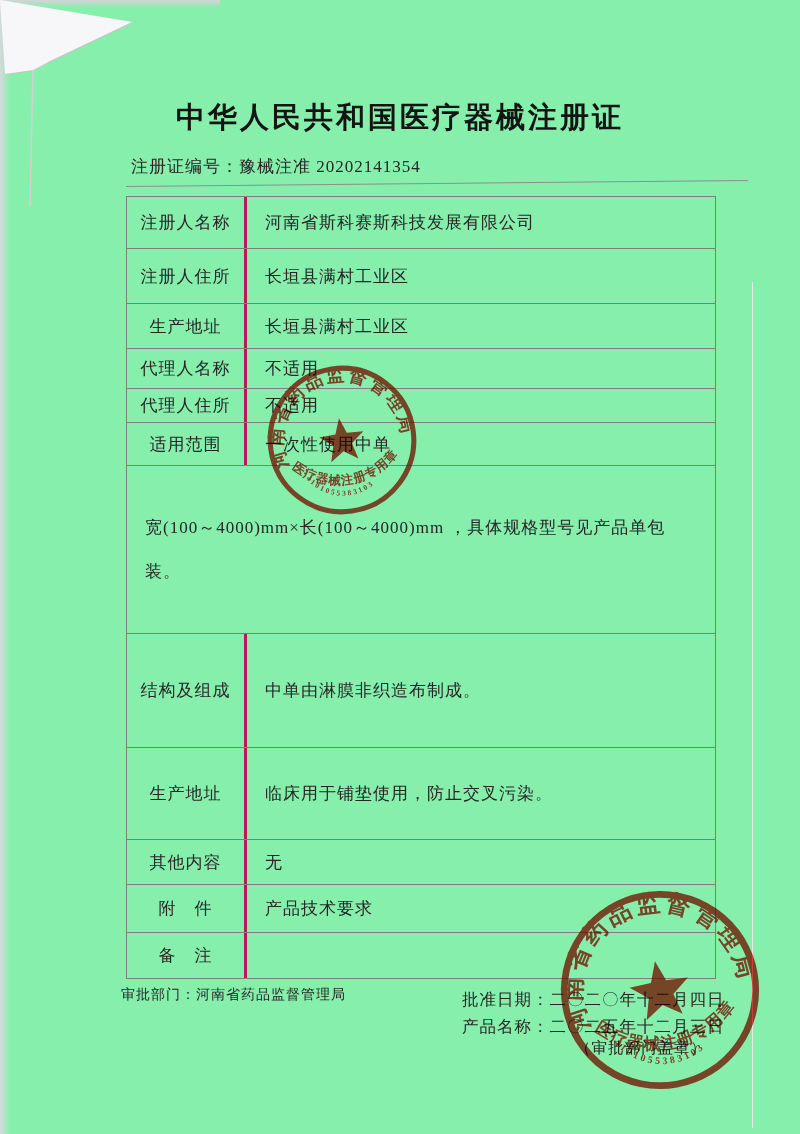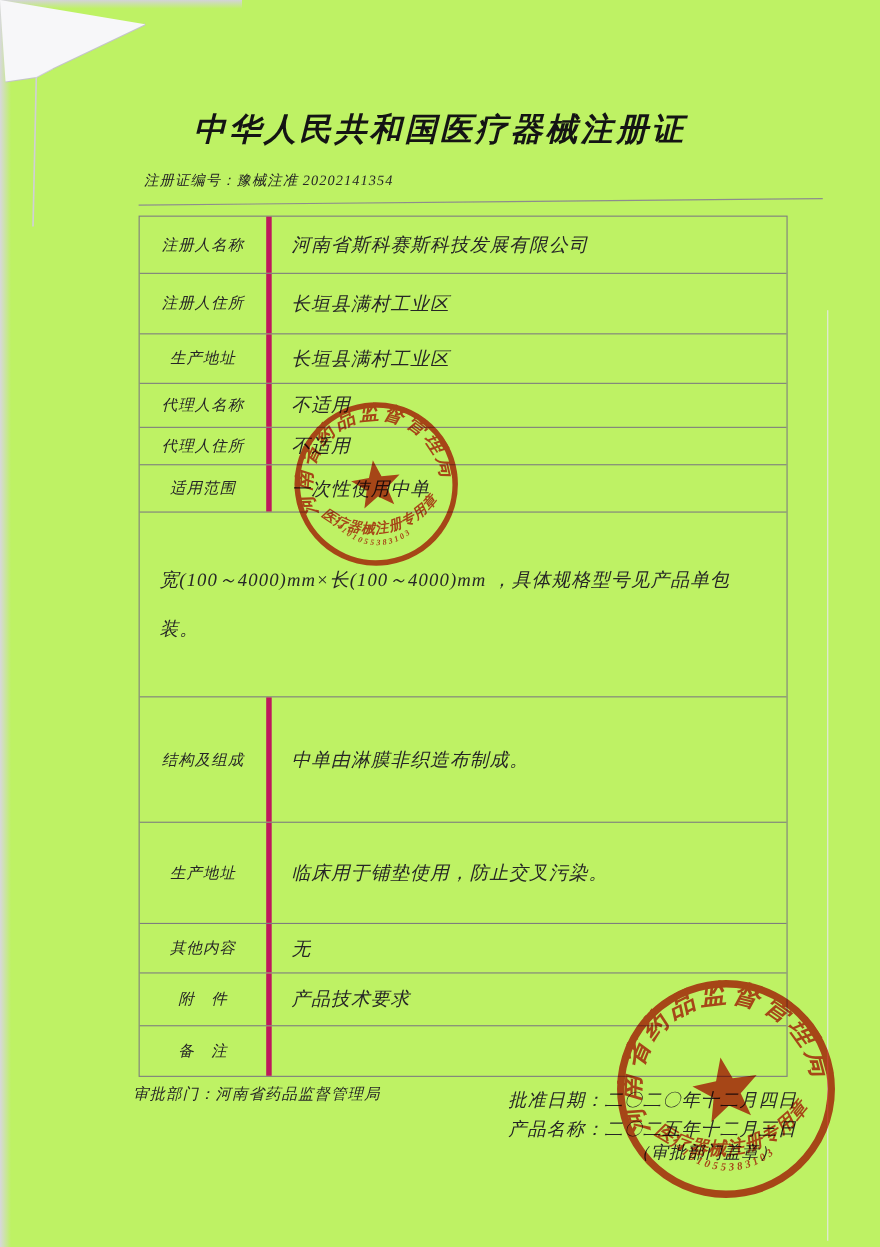--- a/index.html
+++ b/index.html
@@ -1,47 +1,47 @@
 <!DOCTYPE html>
 <html style="--stamp-color: #dd3b2a;"><head>
 <meta charset="utf-8">
 <style>
   html,body{margin:0;padding:0;background:#e9e9ec;}
   .scan{
     position:relative;width:800px;height:1134px;margin:0 auto;
-    background:#bef264;overflow:hidden;
-    font-family:"Liberation Serif","DejaVu Serif",serif;color:#222;font-style:italic;
+    background:#86efac;overflow:hidden;
+    font-family:"Liberation Serif","DejaVu Serif",serif;color:#222;
   }
   
   .edge-left{position:absolute;left:0;top:0;width:10px;height:100%;
     background:linear-gradient(to right,#d8d8dc,rgba(255,255,255,0));}
   .edge-top{position:absolute;left:0;top:0;width:220px;height:8px;
     background:linear-gradient(to bottom,#d4d4d8,rgba(255,255,255,0));}
   .fold-svg{position:absolute;left:0;top:0;}
   .crease{position:absolute;left:752px;top:282px;width:1px;height:846px;background:#e6e6ea;}
 
   .title{
     position:absolute;left:0;top:98px;width:100%;text-align:center;
     font-family:"Liberation Sans","DejaVu Sans",sans-serif;
     font-weight:700;font-size:29px;letter-spacing:3px;color:#141414;
   }
-  .cert-line{position:absolute;left:131px;top:155px;font-size:13px;letter-spacing:1px;color:#262626;}
+  .cert-line{position:absolute;left:131px;top:155px;font-size:17px;letter-spacing:1px;color:#262626;}
   .cert-underline{position:absolute;left:126px;top:186px;width:622px;height:1px;background:#8d8d8d;
     transform:rotate(-0.55deg);transform-origin:left center;}
 
   .doc-table{
     position:absolute;left:126px;top:196px;width:590px;
     border:1px solid #7e7e7e;box-sizing:border-box;background:transparent;
   }
   .t-row{display:flex;border-bottom:1px solid #7e7e7e;box-sizing:border-box;}
   .t-row:last-child{border-bottom:none;}
   .t-label{
-    width:120px;flex:0 0 120px;border-right:5px solid #be185d;box-sizing:border-box;
+    width:120px;flex:0 0 120px;border-right:3px solid #be185d;box-sizing:border-box;
     display:flex;align-items:center;justify-content:center;
-    font-size:14px;letter-spacing:1px;color:#262626;text-align:center;
+    font-size:17px;letter-spacing:1px;color:#262626;text-align:center;
   }
   .t-value{
     flex:1;display:flex;align-items:center;box-sizing:border-box;
     padding:6px 20px 6px 18px;font-size:17px;letter-spacing:1px;color:#262626;
   }
   .r1{height:52px}.r2{height:55px}.r3{height:45px}.r4{height:40px}
   .r5{height:34px}.r6{height:43px}.r7{height:168px}.r8{height:114px}
   .r9{height:92px}.r10{height:48px}.r11{height:45px}.r12{height:45px}
   .r7 .t-value{line-height:2.55;align-items:center;}
 

